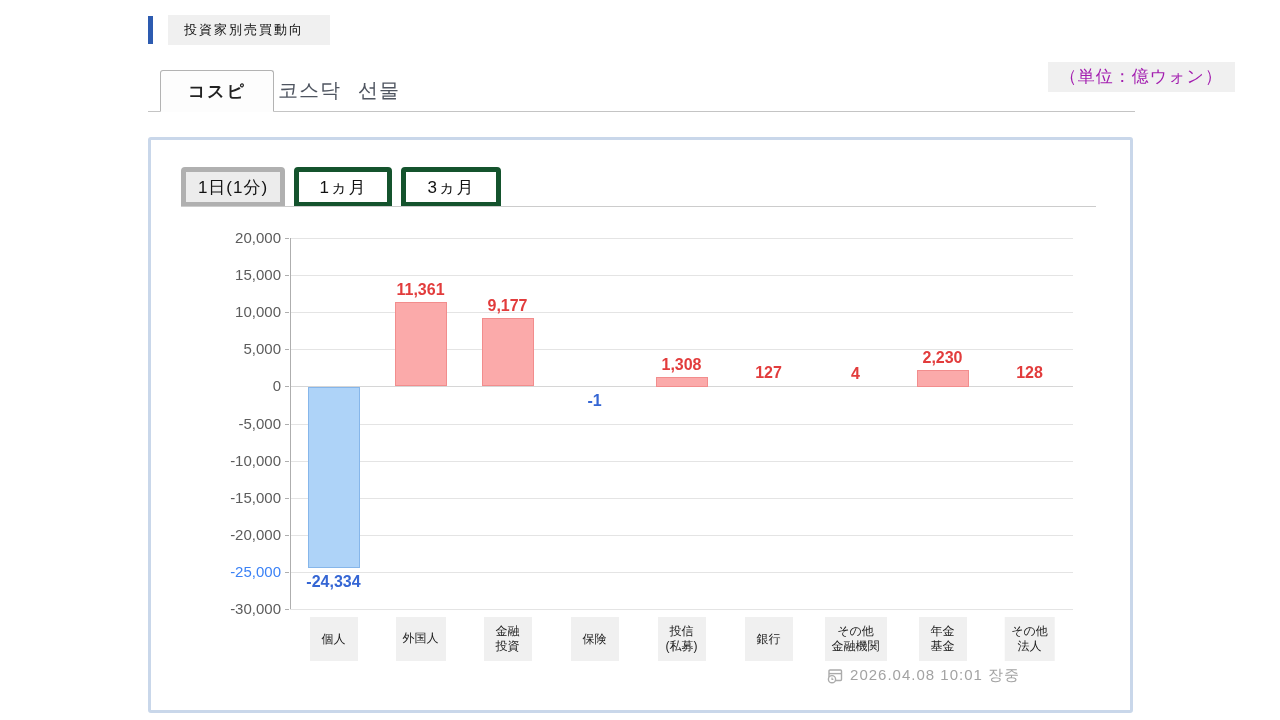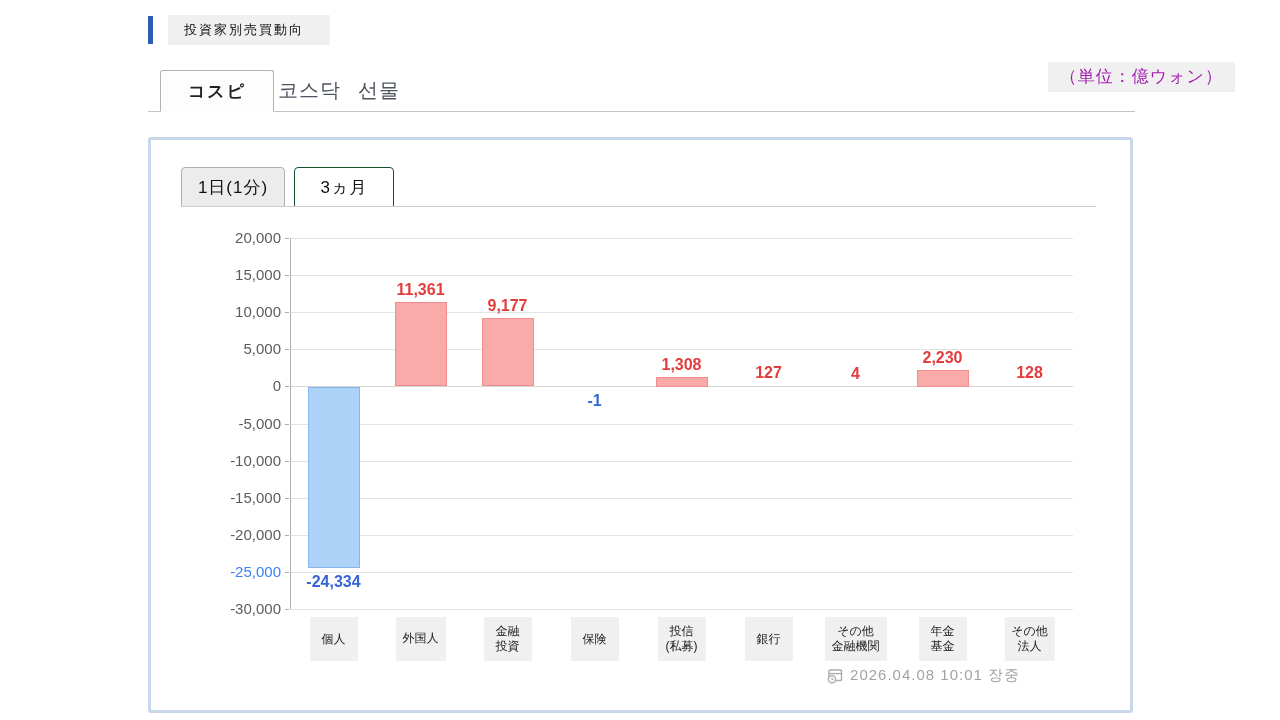--- a/index.html
+++ b/index.html
@@ -28,21 +28,21 @@
 
   
   #panel { position:absolute; left:148px; top:137px; width:985px; height:576px;
            background:#fff; border:3px solid #c9d7ea; border-radius:3px; }
   #panel-inner { position:relative; width:979px; height:570px; }
 
   
   #period-tabbar { position:absolute; left:30px; top:27px; height:40px; display:flex; }
   #period-underline { position:absolute; left:30px; top:66px; width:915px; height:1px; background:#cccccc; }
   .period-tab { height:40px; display:flex; align-items:center; justify-content:center;
-        font-size:17px; color:#111; border:1px solid #14532d; background:#fff;
+        font-size:17px; color:#111; border:5px solid #14532d; background:#fff;
         border-radius:4px 4px 0 0; margin-right:9px; cursor:pointer; letter-spacing:1px; }
   .period-tab.active { background:#ececec; border-color:#b0b0b0; }
 
   
   #chart { position:absolute; left:0; top:0; width:847px; height:570px; }
   .gridline { position:absolute; height:1px; background:#e4e4e4; }
   .gridline.zero { background:#d6d6d6; }
   .ytick { position:absolute; width:4px; height:1px; background:#aeaeae; }
   .ylabel { position:absolute; width:120px; text-align:right; font-size:15px; color:#5c5c5c; height:18px; line-height:18px; }
   #y-axis-line { position:absolute; width:1px; background:#aeaeae; }
@@ -73,20 +73,21 @@
 
 <div class="market-tab-active">コスピ</div>
     <div class="market-tab" style="left: 130px;">코스닥</div>
     <div class="market-tab" style="left: 210px;">선물</div>
   </div>
 
 <div id="panel">
   <div id="panel-inner">
     <div id="period-tabbar">
         <div class="period-tab active" style="width: 104px;">1日(1分)</div>
+        <div class="period-tab" style="width: 98px;">1ヵ月</div>
         <div class="period-tab" style="width: 100px;">3ヵ月</div>
       </div>
     <div id="period-underline"></div>
     <div id="chart">
         <div class="gridline" style="left: 139px; width: 783px; top: 98px;"></div>
         <div class="ytick" style="left: 134px; top: 98px;"></div>
         <div class="ylabel" style="left: 10px; top: 89px; color: rgb(92, 92, 92);">20,000</div>
         <div class="gridline" style="left: 139px; width: 783px; top: 135.1px;"></div>
         <div class="ytick" style="left: 134px; top: 135.1px;"></div>
         <div class="ylabel" style="left: 10px; top: 126.1px; color: rgb(92, 92, 92);">15,000</div>

